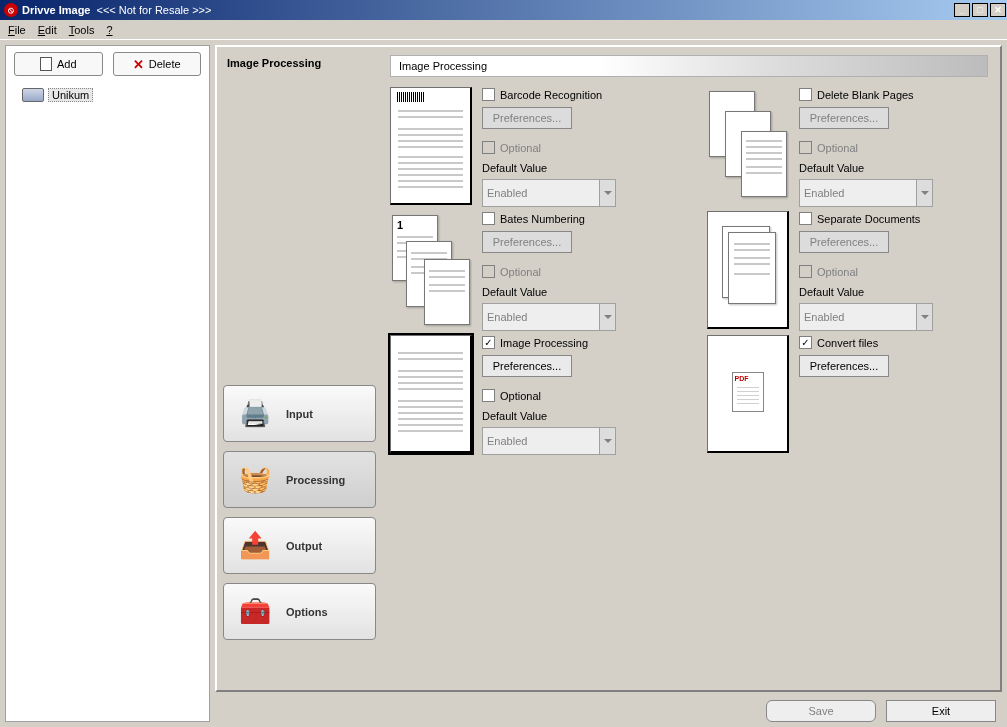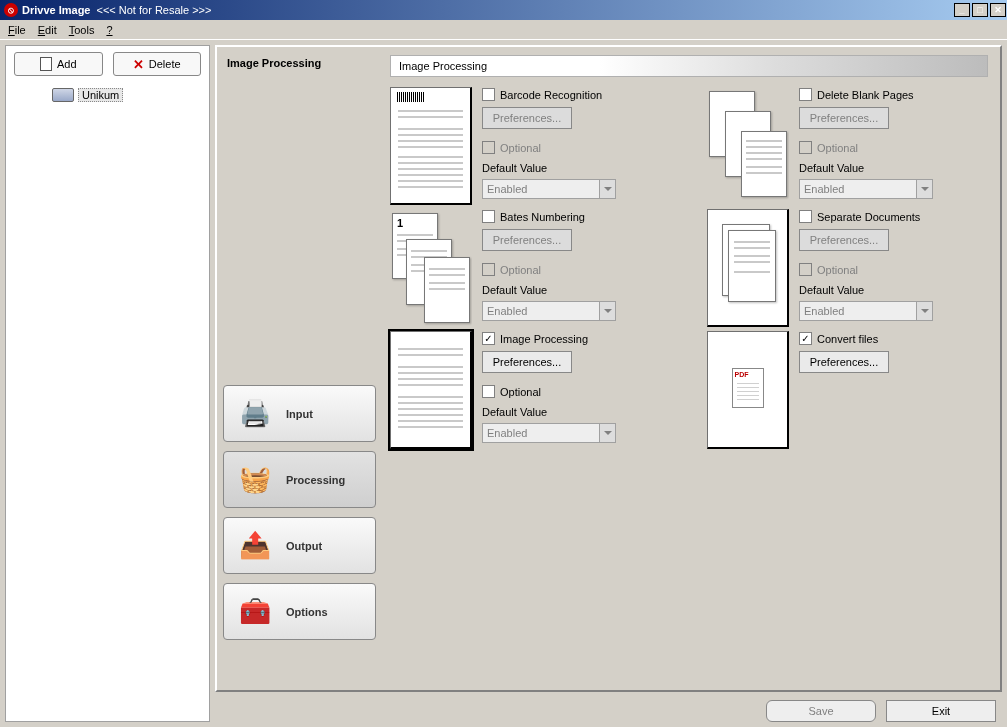--- a/index.html
+++ b/index.html
@@ -89,21 +89,21 @@
 .tree {
   padding: 4px 6px;
   font-size: 11px;
 }
 .tree-row {
   display: flex;
   align-items: center;
   gap: 4px;
   padding: 2px 0;
 }
-.tree-child { margin-left: 40px; }
+.tree-child { margin-left: 10px; }
 .icon-home {
   width: 16px; height: 14px;
   display: inline-block;
   position: relative;
 }
 .icon-home::before {
   content: "";
   position: absolute; left:2px; bottom:0;
   width:10px; height:8px; background:#fff; border:1px solid #436; 
 }
@@ -264,21 +264,21 @@
   display:inline-flex; align-items:center; justify-content:center;
   color:#000;
 }
 .pref-btn.disabled {
   color:#808080;
   background:#dcdcdc;
   cursor:default;
 }
 .field-label { margin-top: 2px; }
 .combo {
-  width: 134px; height: 20px;
+  width: 134px; height: 28px;
   background:#eee; border:1px solid #a0a0a0;
   display:flex; align-items:center;
   color:#808080;
 }
 .combo-text { flex:1; padding-left:4px; overflow:hidden; }
 .combo-arrow {
   width:16px; height:100%;
   border-left:1px solid #a0a0a0;
   background:#ddd;
   display:flex; align-items:center; justify-content:center;

